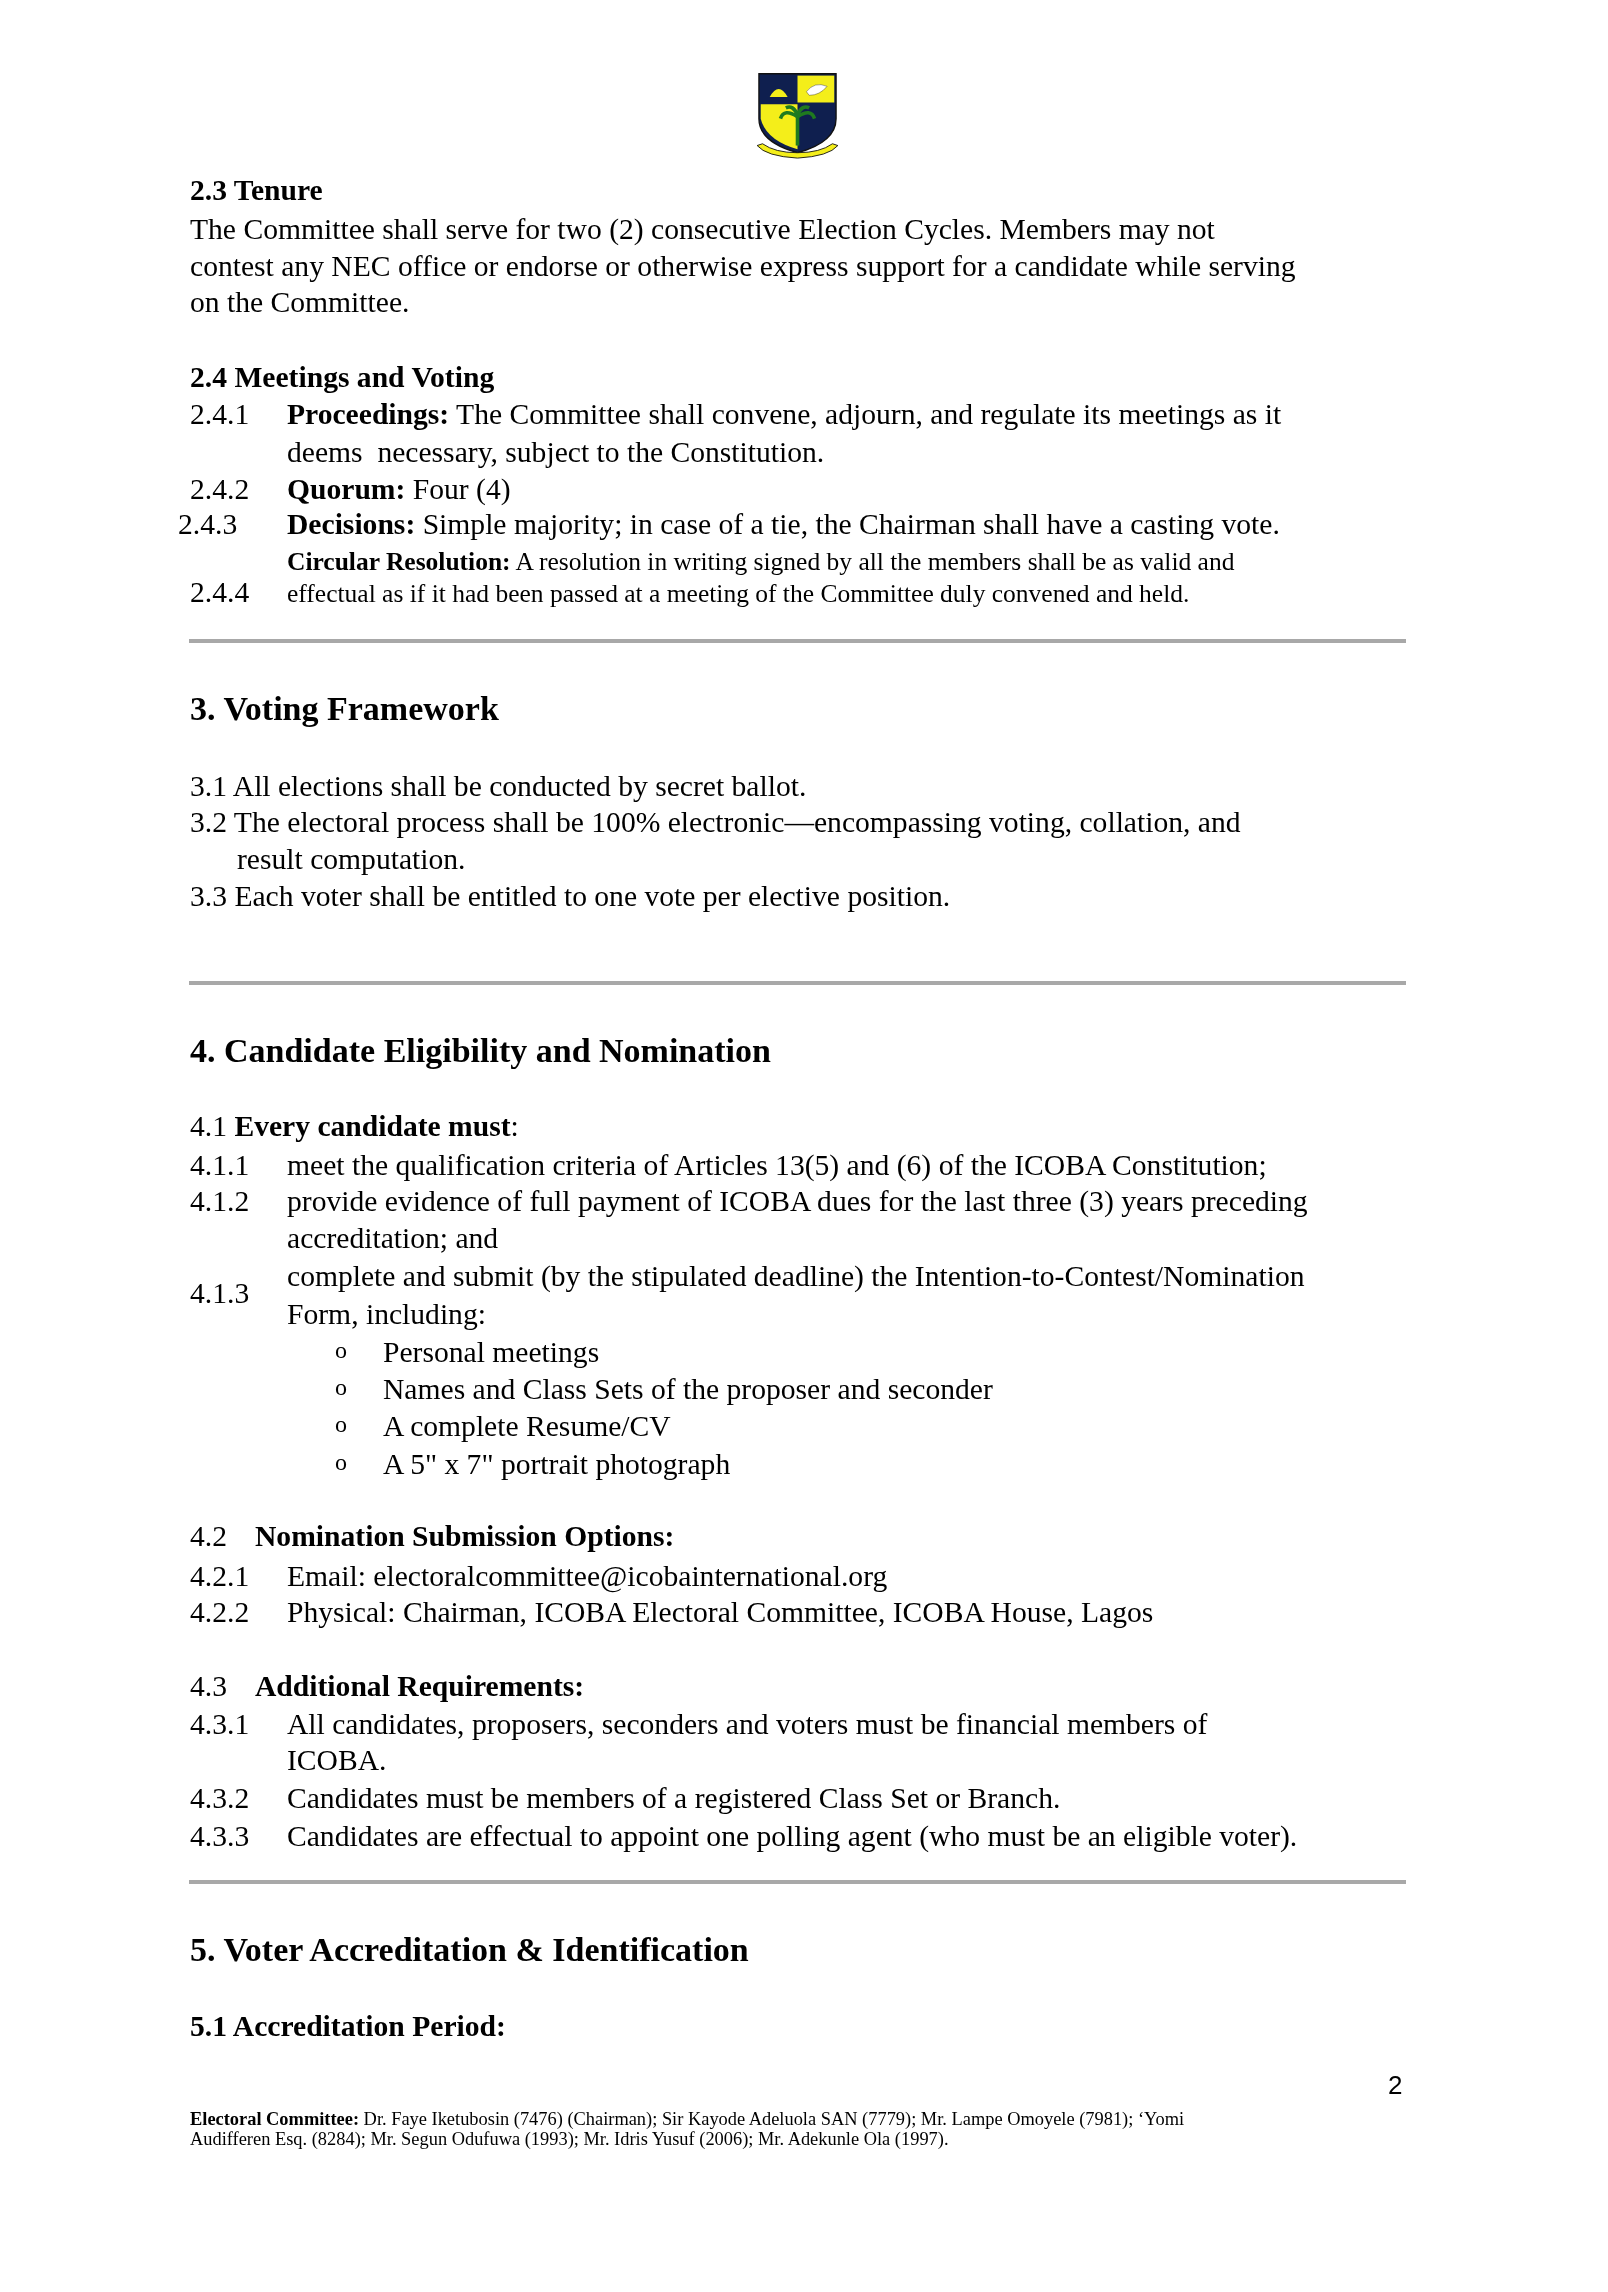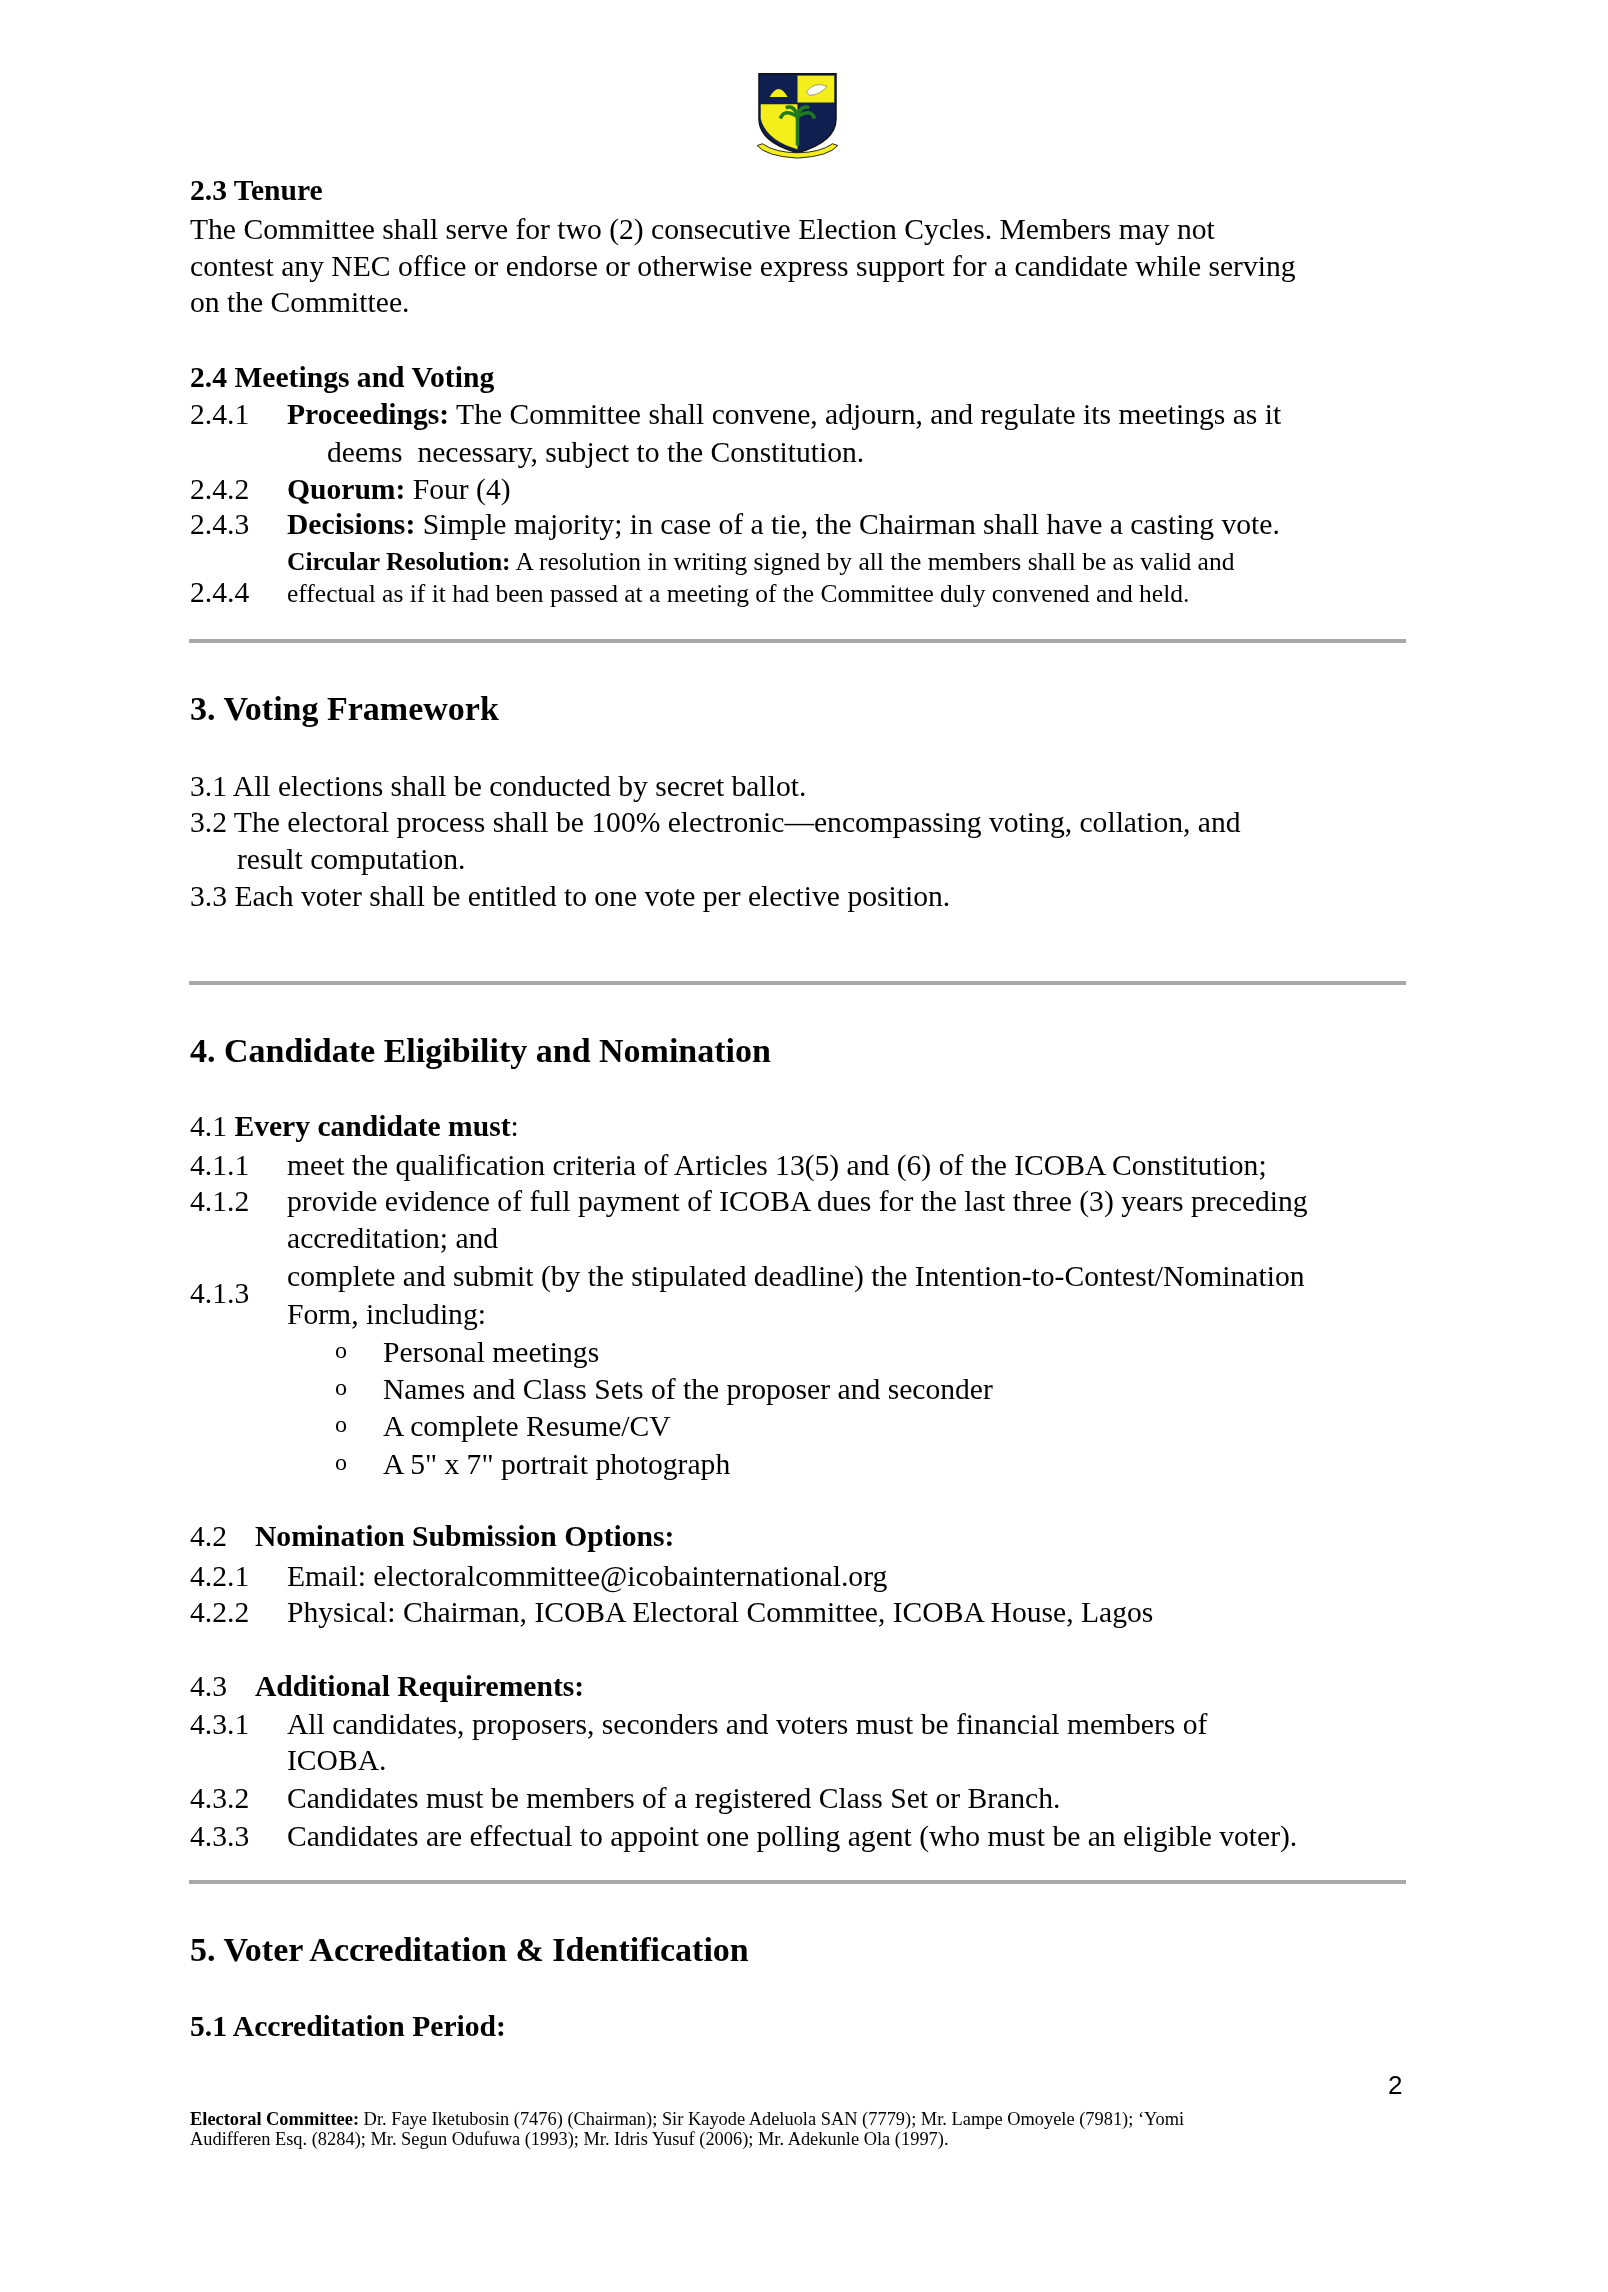--- a/index.html
+++ b/index.html
@@ -32,26 +32,26 @@
 
 <div class="ln h3" style="left:190px;top:176px;">2.3 Tenure</div>
 <div class="ln body" style="left:190px;top:215px;">The Committee shall serve for two (2) consecutive Election Cycles. Members may not</div>
 <div class="ln body" style="left:190px;top:252px;">contest any NEC office or endorse or otherwise express support for a candidate while serving</div>
 <div class="ln body" style="left:190px;top:288px;">on the Committee.</div>
 
 <div class="ln h3" style="left:190px;top:363px;">2.4 Meetings and Voting</div>
 
 <div class="ln body" style="left:190px;top:400px;">2.4.1</div>
 <div class="ln body" style="left:287px;top:400px;"><span class="b">Proceedings:</span><span> The Committee shall convene, adjourn, and regulate its meetings as it</span></div>
-<div class="ln body" style="left:287px;top:438px;margin-left:40px;">deems  necessary, subject to the Constitution.</div>
+<div class="ln body" style="left:287px;top:438px;">deems  necessary, subject to the Constitution.</div>
 
 <div class="ln body" style="left:190px;top:475px;">2.4.2</div>
 <div class="ln body" style="left:287px;top:475px;"><span class="b">Quorum:</span><span> Four (4)</span></div>
 
-<div class="ln body" style="left:190px;top:510px;text-align:center;">2.4.3</div>
+<div class="ln body" style="left:178px;top:510px;text-align:center;">2.4.3</div>
 <div class="ln body" style="left:287px;top:510px;"><span class="b">Decisions:</span><span> Simple majority; in case of a tie, the Chairman shall have a casting vote.</span></div>
 
 <div class="ln body" style="left:190px;top:578px;">2.4.4</div>
 <div class="ln small" style="left:287px;top:549px;"><span class="b">Circular Resolution:</span><span> A resolution in writing signed by all the members shall be as valid and</span></div>
 <div class="ln small" style="left:287px;top:581px;">effectual as if it had been passed at a meeting of the Committee duly convened and held.</div>
 
 <div class="rule" style="top:639px;"></div>
 
 <div class="ln h2" style="left:190px;top:692px;font-family:Liberation Serif, serif;">3. Voting Framework</div>
 <div class="ln body" style="left:190px;top:772px;">3.1 All elections shall be conducted by secret ballot.</div>

